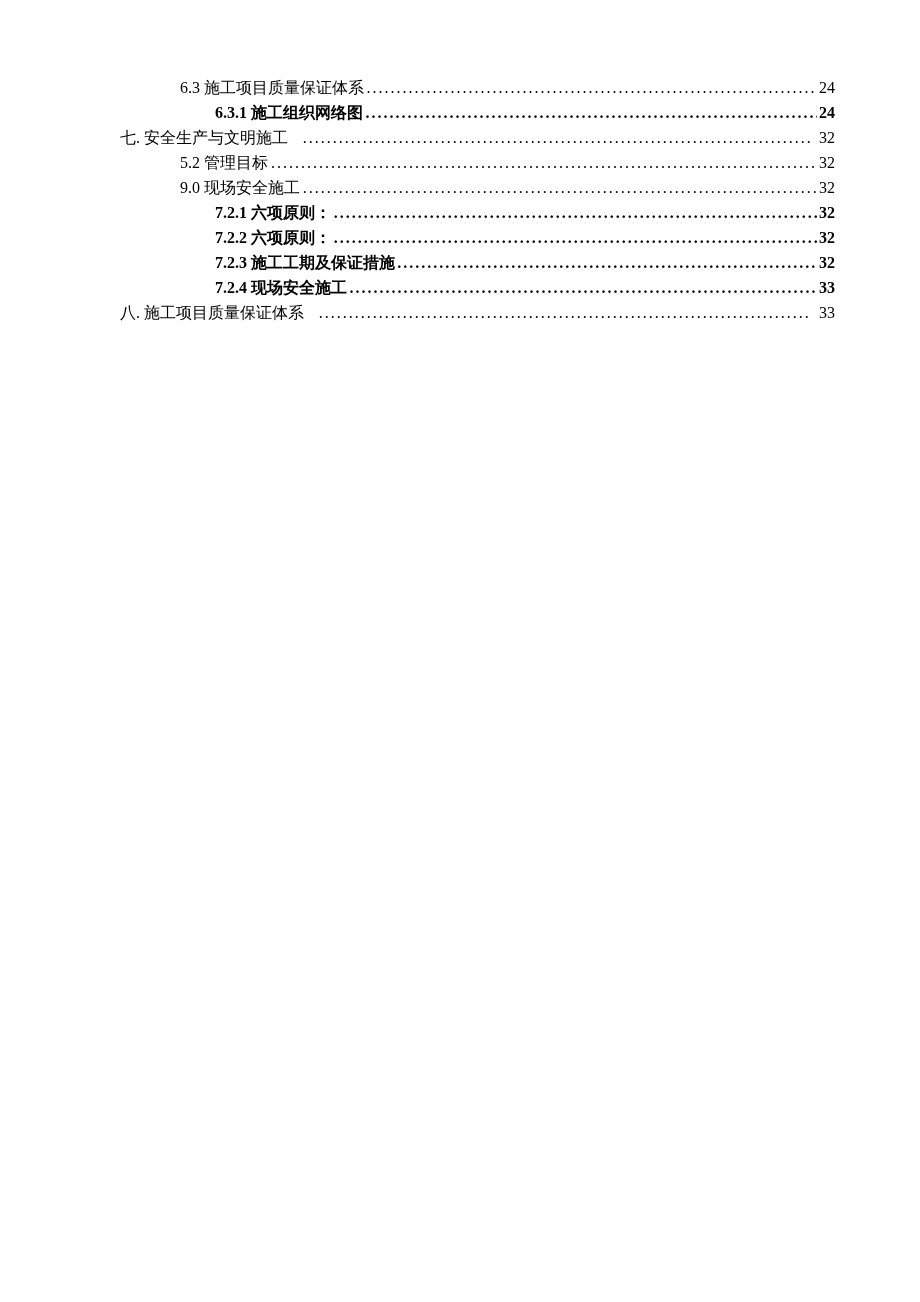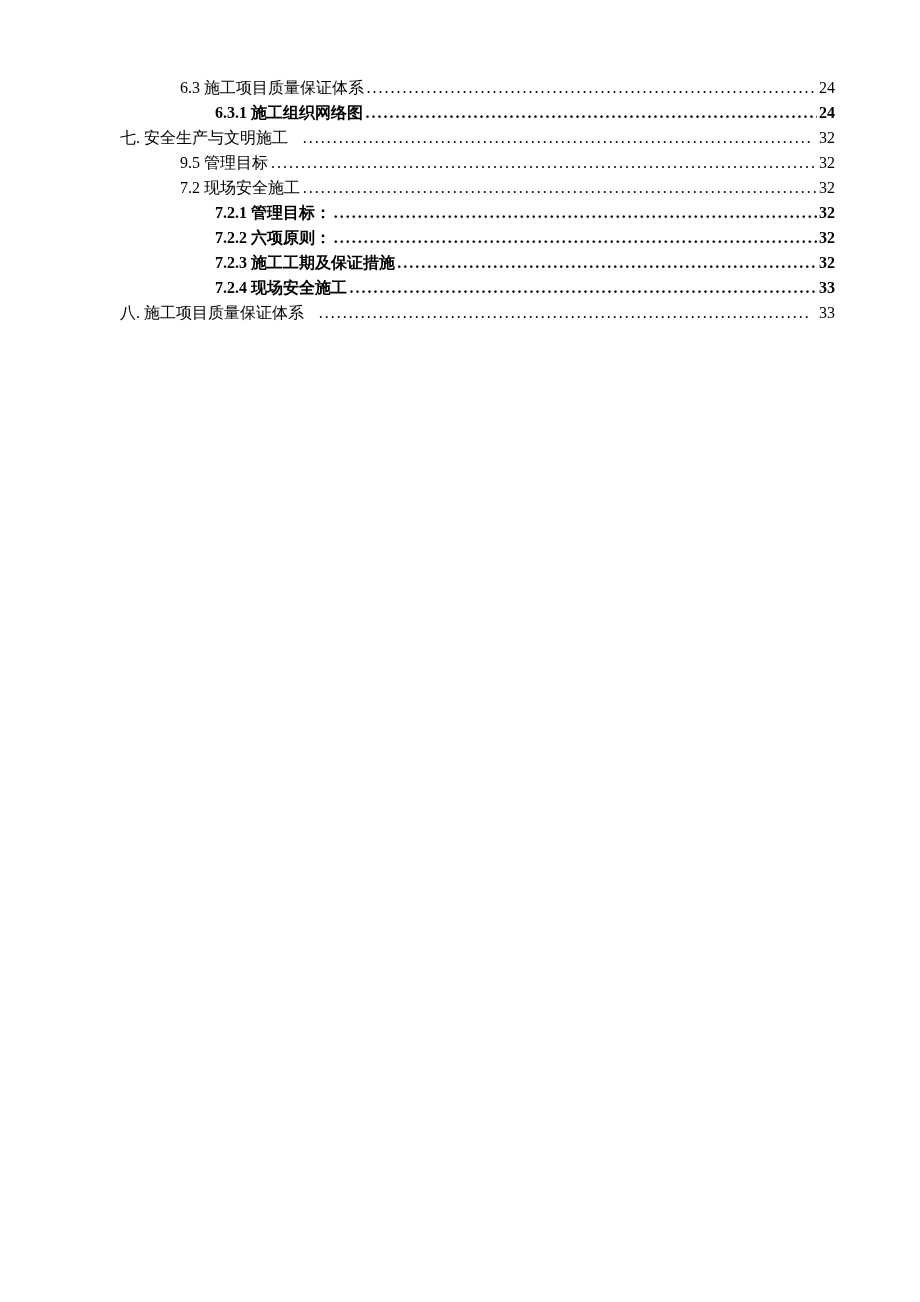--- a/index.html
+++ b/index.html
@@ -71,35 +71,35 @@
     </div>
 
     <div class="toc-line indent-0">
       <span class="toc-label">七.  安全生产与文明施工</span>
       <span class="gap"></span>
       <span class="toc-dots">........................................................................................................................................................................................</span>
       <span class="toc-page">32</span>
     </div>
 
     <div class="toc-line indent-1">
-      <span class="toc-label">9.5  管理目标</span>
+      <span class="toc-label">5.2  管理目标</span>
       <span class="gap"></span>
       <span class="toc-dots">........................................................................................................................................................................................</span>
       <span class="toc-page">32</span>
     </div>
 
     <div class="toc-line indent-1">
-      <span class="toc-label">7.2  现场安全施工</span>
+      <span class="toc-label">9.0  现场安全施工</span>
       <span class="gap"></span>
       <span class="toc-dots">........................................................................................................................................................................................</span>
       <span class="toc-page">32</span>
     </div>
 
     <div class="toc-line indent-2">
-      <span class="toc-label">7.2.1  管理目标：</span>
+      <span class="toc-label">7.2.1  六项原则：</span>
       <span class="gap"></span>
       <span class="toc-dots">........................................................................................................................................................................................</span>
       <span class="toc-page">32</span>
     </div>
 
     <div class="toc-line indent-2">
       <span class="toc-label">7.2.2  六项原则：</span>
       <span class="gap"></span>
       <span class="toc-dots">........................................................................................................................................................................................</span>
       <span class="toc-page">32</span>

